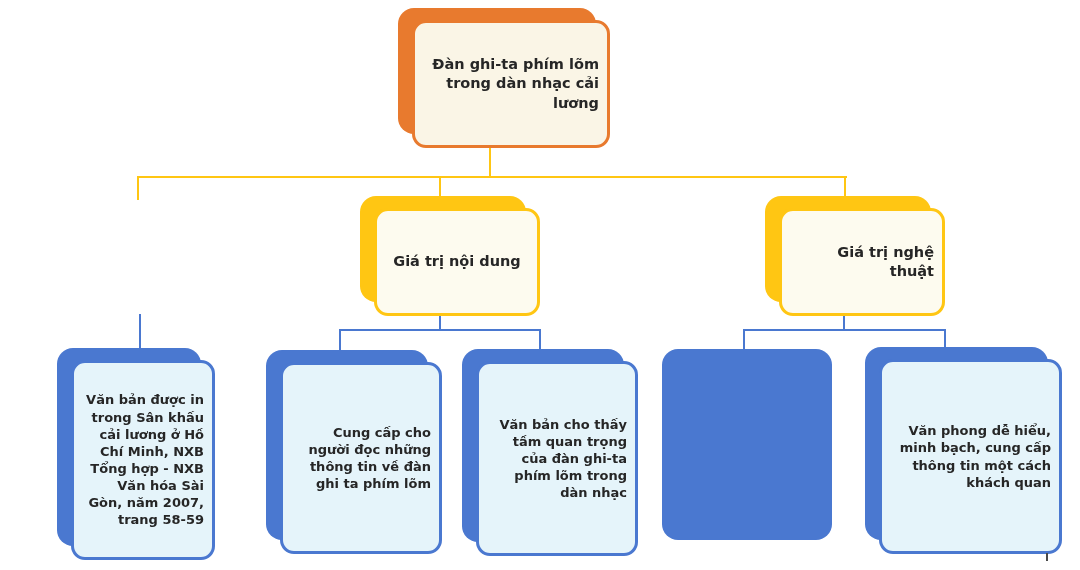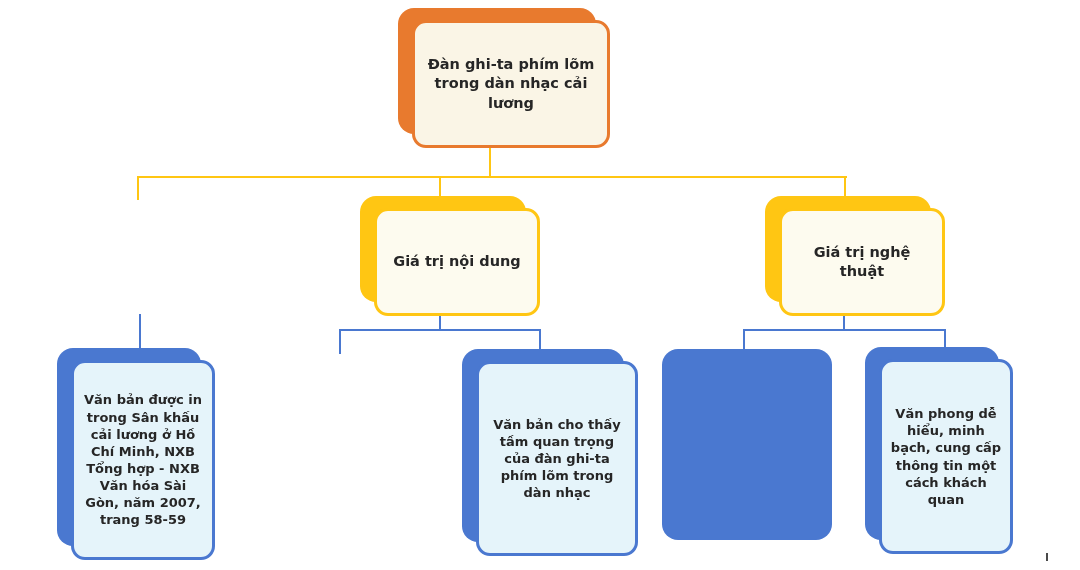--- a/index.html
+++ b/index.html
@@ -24,21 +24,21 @@
   .node .shadow{
     position:absolute;left:0;top:0;
     width:calc(100% - 14px);height:calc(100% - 14px);
     border-radius:16px;
   }
   .node .card{
     position:absolute;left:14px;top:12px;right:0;bottom:0;
     border-radius:14px;
     border:3px solid;
     display:flex;align-items:center;justify-content:center;
-    text-align:center;
+    text-align:right;
     padding:4px 8px;
     box-sizing:border-box;
   }
   .node .label{
     font-weight:700;
     color:var(--text,#262626);
     line-height:1.32;
   }
   .node.orange .shadow{background:var(--orange,#E87A2E);}
   .node.orange .card{border-color:var(--orange,#E87A2E);background:var(--cream1,#FAF5E6);}
@@ -98,33 +98,39 @@
     </div>
   </div>
 
   <div class="node blue lvl3" style="left:57px;top:348px;width:158px;height:212px">
     <div class="shadow"></div>
     <div class="card">
       <span class="label">Văn bản được in trong Sân khấu cải lương ở Hồ Chí Minh, NXB Tổng hợp - NXB Văn hóa Sài Gòn, năm 2007, trang 58-59</span>
     </div>
   </div>
 
+  <div class="node blue lvl3" style="left:266px;top:350px;width:176px;height:204px">
+    <div class="shadow"></div>
+    <div class="card">
+      <span class="label">Cung cấp cho người đọc những thông tin về đàn ghi ta phím lõm</span>
+    </div>
+  </div>
 
   <div class="node blue lvl3" style="left:462px;top:349px;width:176px;height:207px">
     <div class="shadow"></div>
     <div class="card">
       <span class="label">Văn bản cho thấy tầm quan trọng của đàn ghi-ta phím lõm trong dàn nhạc</span>
     </div>
   </div>
 
   <div class="node blue lvl3" style="left:662px;top:349px;width:184px;height:205px">
     <div class="shadow"></div>
   </div>
 
-  <div class="node blue lvl3" style="left:865px;top:347px;width:148px;height:207px">
+  <div class="node blue lvl3" style="left:865px;top:347px;width:197px;height:207px">
     <div class="shadow"></div>
     <div class="card">
       <span class="label">Văn phong dễ hiểu, minh bạch, cung cấp thông tin một cách khách quan</span>
     </div>
   </div>
 
   <div class="stray"></div>
 
 </div>
 

